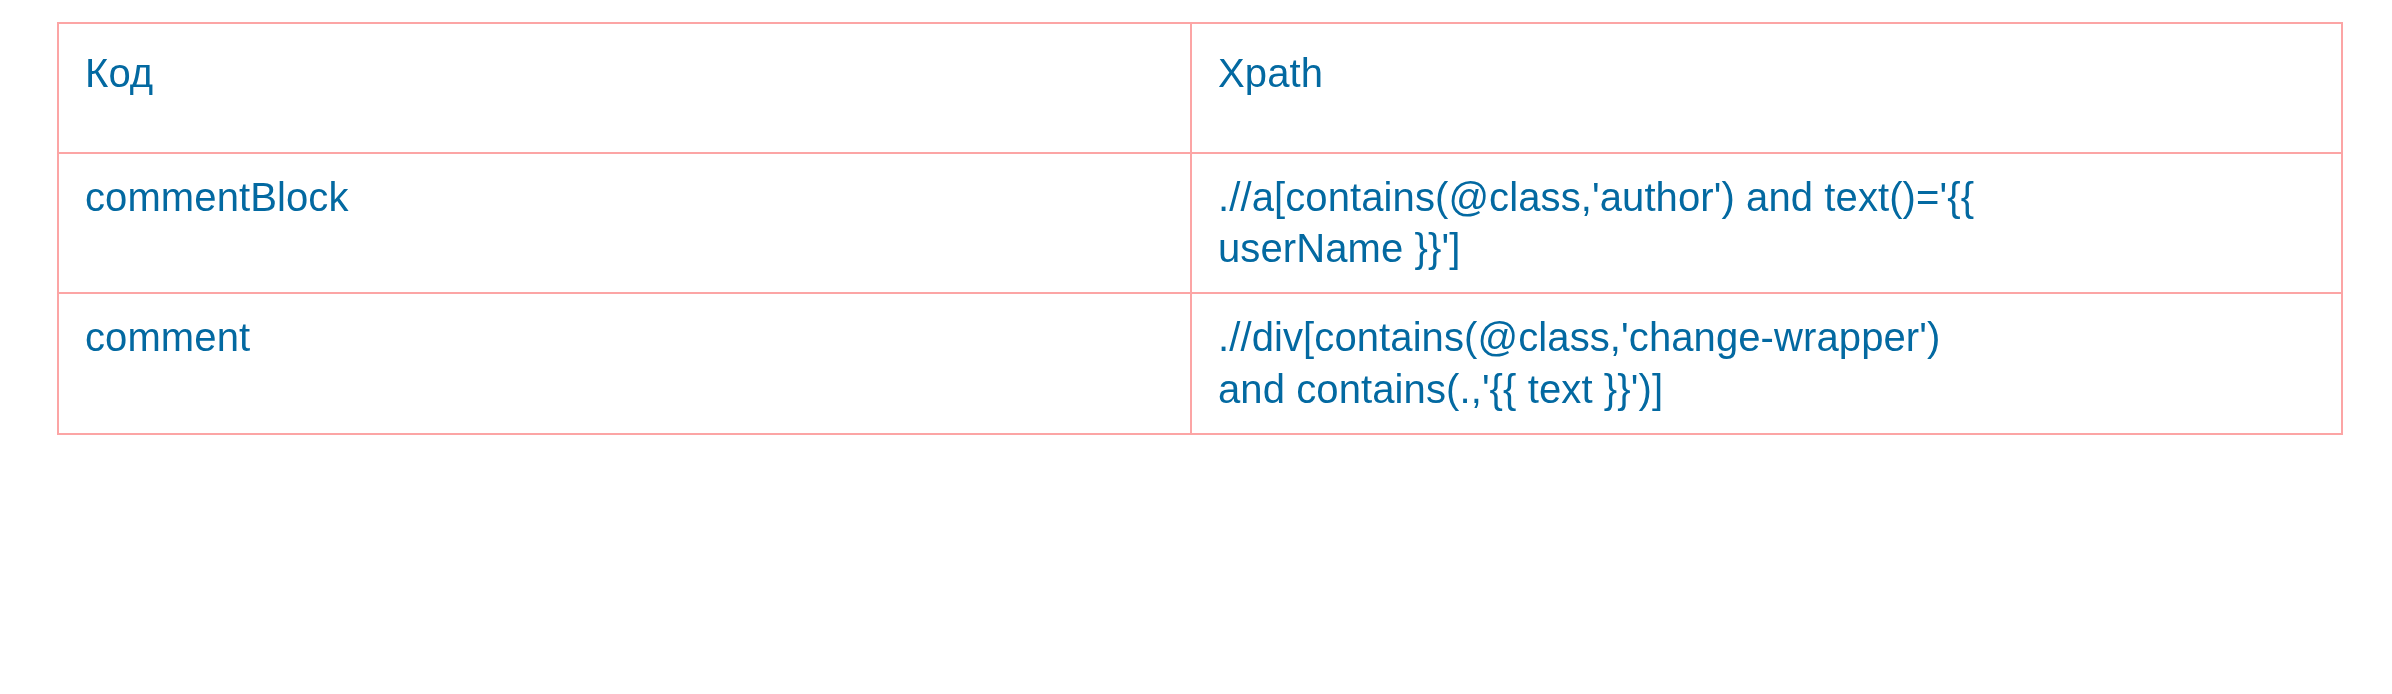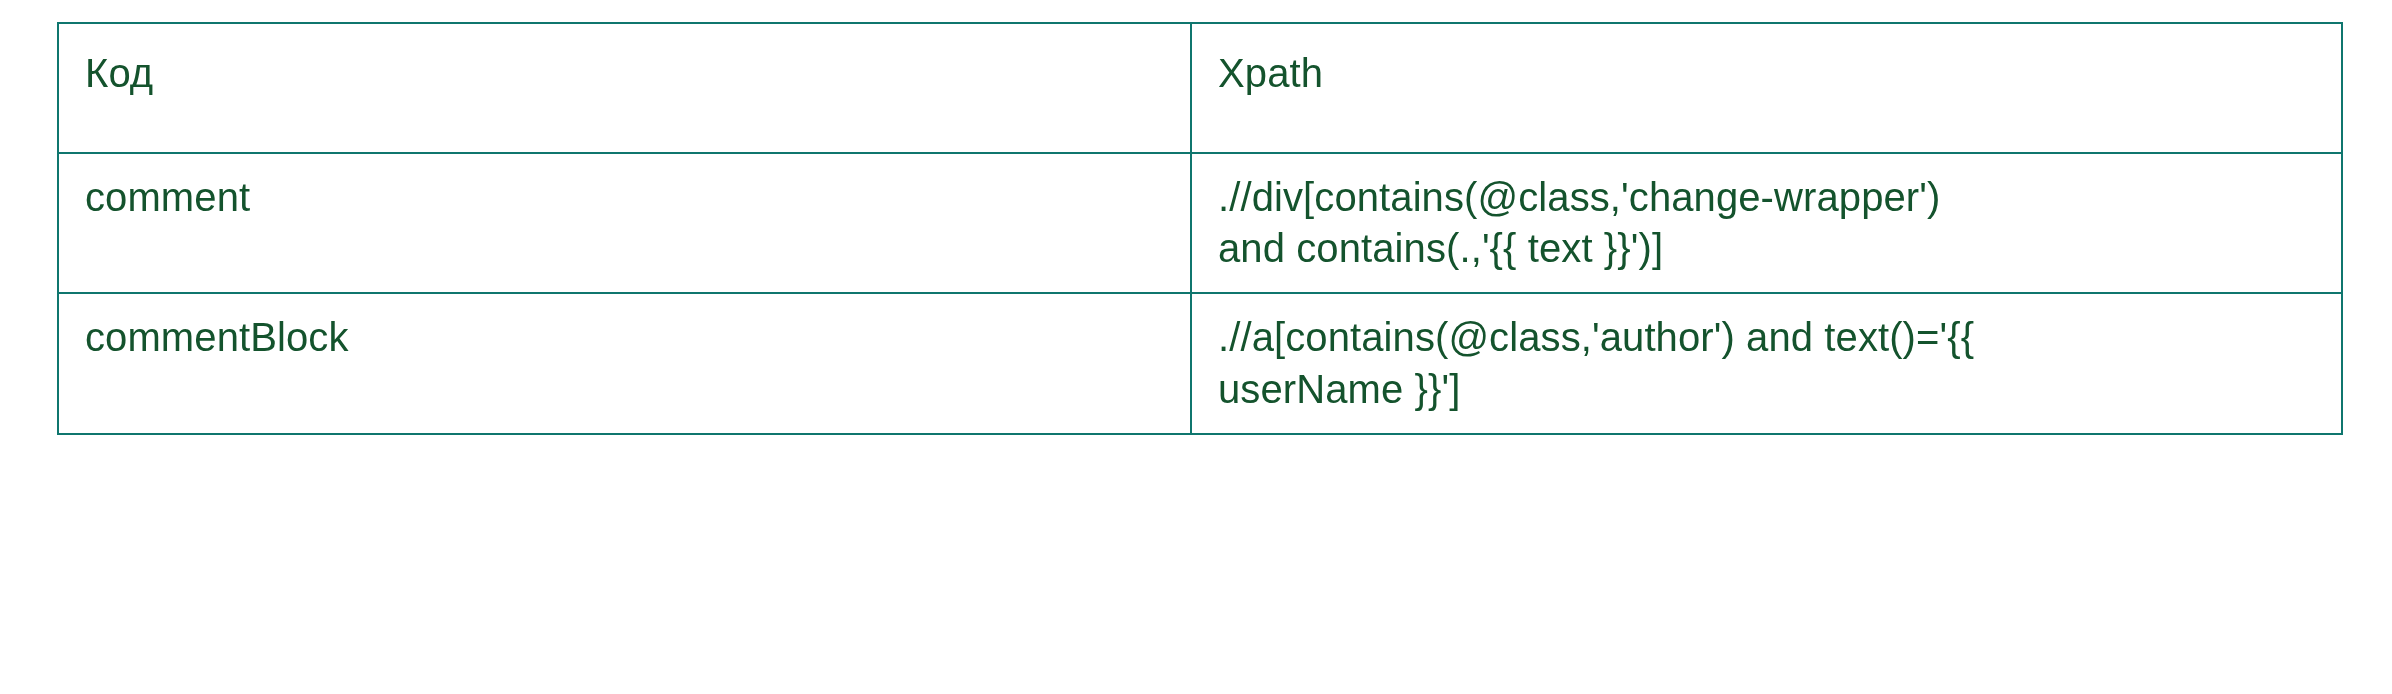--- a/index.html
+++ b/index.html
@@ -27,29 +27,29 @@
     width: 2284px;
     border-collapse: collapse;
     table-layout: fixed;
     background: #ffffff;
   }
   .xpath-table col.col-code { width: 1133px; }
   .xpath-table col.col-xpath { width: 1151px; }
 
   .xpath-table th,
   .xpath-table td {
-    border: 2px solid #0f766e;
+    border: 2px solid #fca5a5;
     vertical-align: top;
     text-align: left;
     font-weight: normal;
     padding: 18px 24px 18px 26px;
     font-size: 40px;
     line-height: 1.28;
     letter-spacing: 0.1px;
-    color: #14532d;
+    color: #0369a1;
     background: #ffffff;
     word-wrap: break-word;
     overflow-wrap: break-word;
   }
   .xpath-table thead th {
     height: 86px;
     padding-top: 24px;
   }
   .xpath-table tbody td {
     height: 86px;
@@ -77,31 +77,31 @@
           <span class="cell-text">Код</span>
         </th>
         <th>
           <span class="cell-text">Xpath</span>
         </th>
       </tr>
     </thead>
     <tbody>
       <tr class="row-tall">
         <td>
+          <span class="cell-text">commentBlock</span>
+        </td>
+        <td>
+          <span class="cell-text">.//a[contains(@class,'author') and text()='{{
+userName }}']</span>
+        </td>
+      </tr>
+      <tr class="row-tall">
+        <td>
           <span class="cell-text">comment</span>
         </td>
         <td>
           <span class="cell-text">.//div[contains(@class,'change-wrapper')
 and contains(.,'{{ text }}')]</span>
         </td>
       </tr>
-      <tr class="row-tall">
-        <td>
-          <span class="cell-text">commentBlock</span>
-        </td>
-        <td>
-          <span class="cell-text">.//a[contains(@class,'author') and text()='{{
-userName }}']</span>
-        </td>
-      </tr>
     </tbody>
   </table>
 </div>
 
 </body></html>

